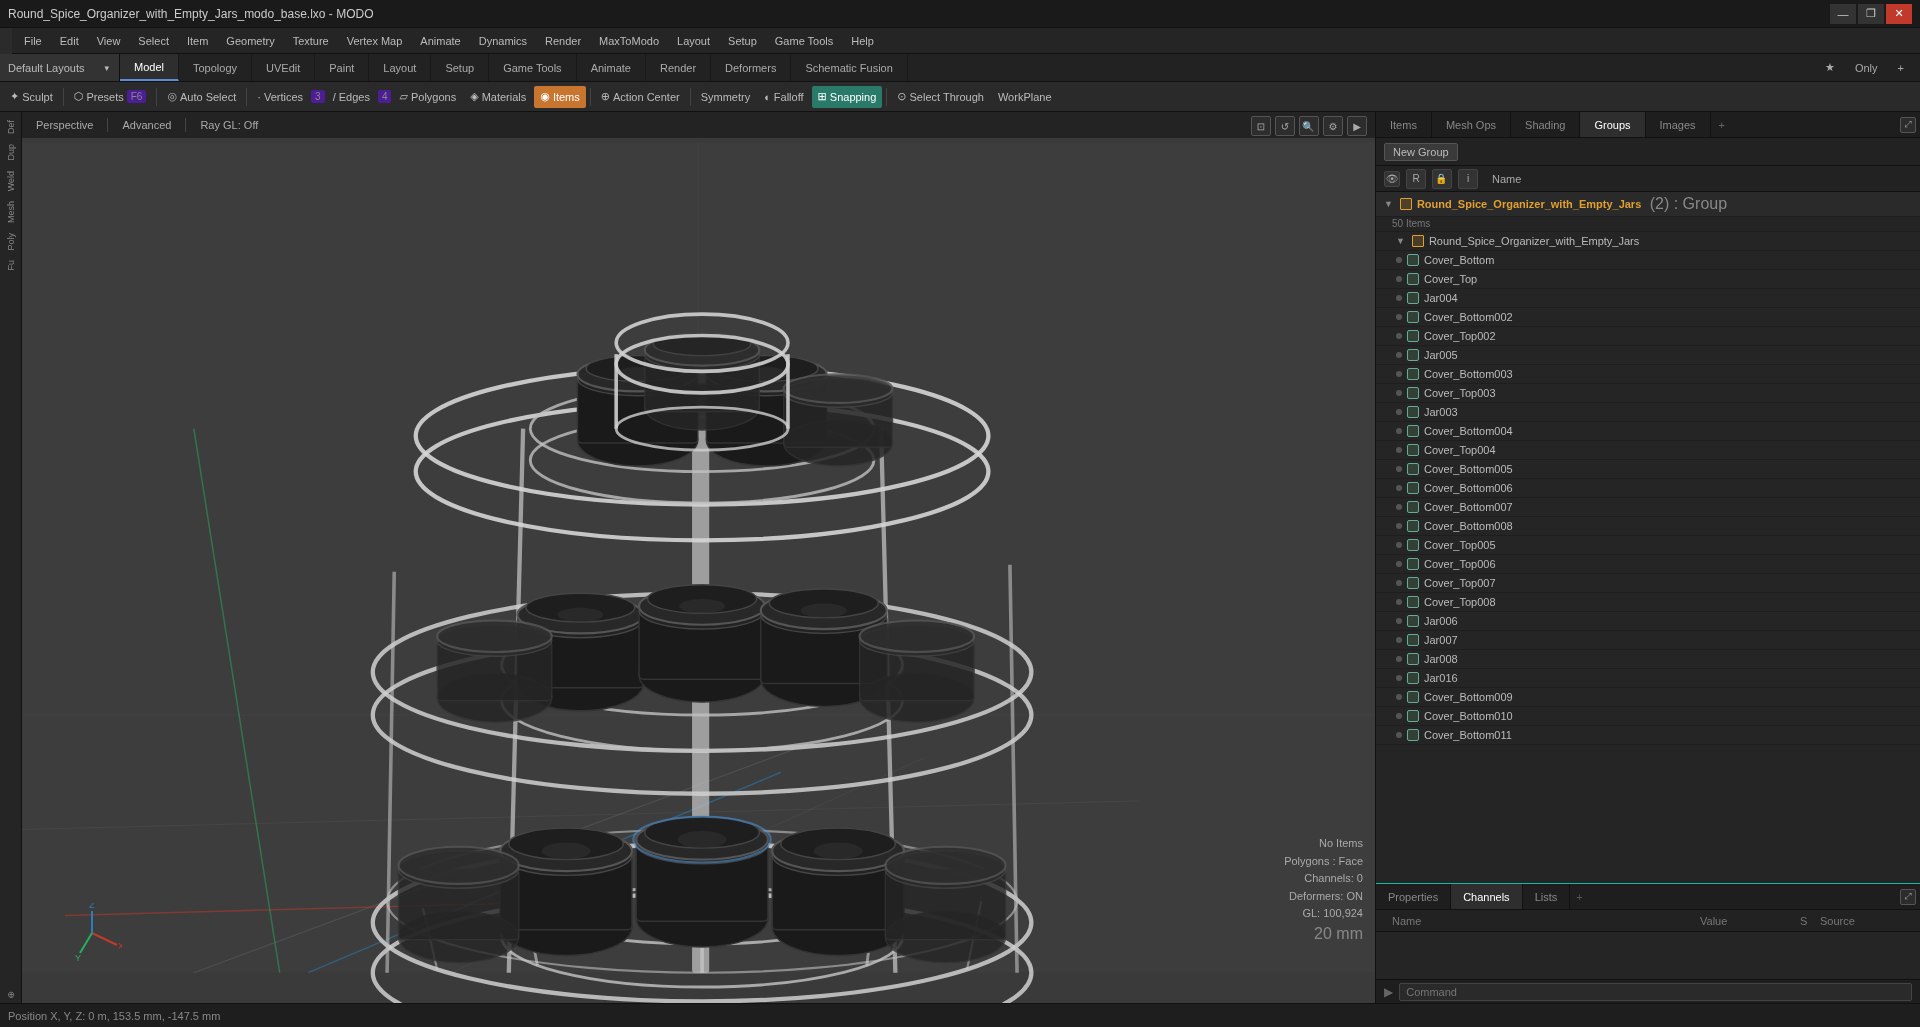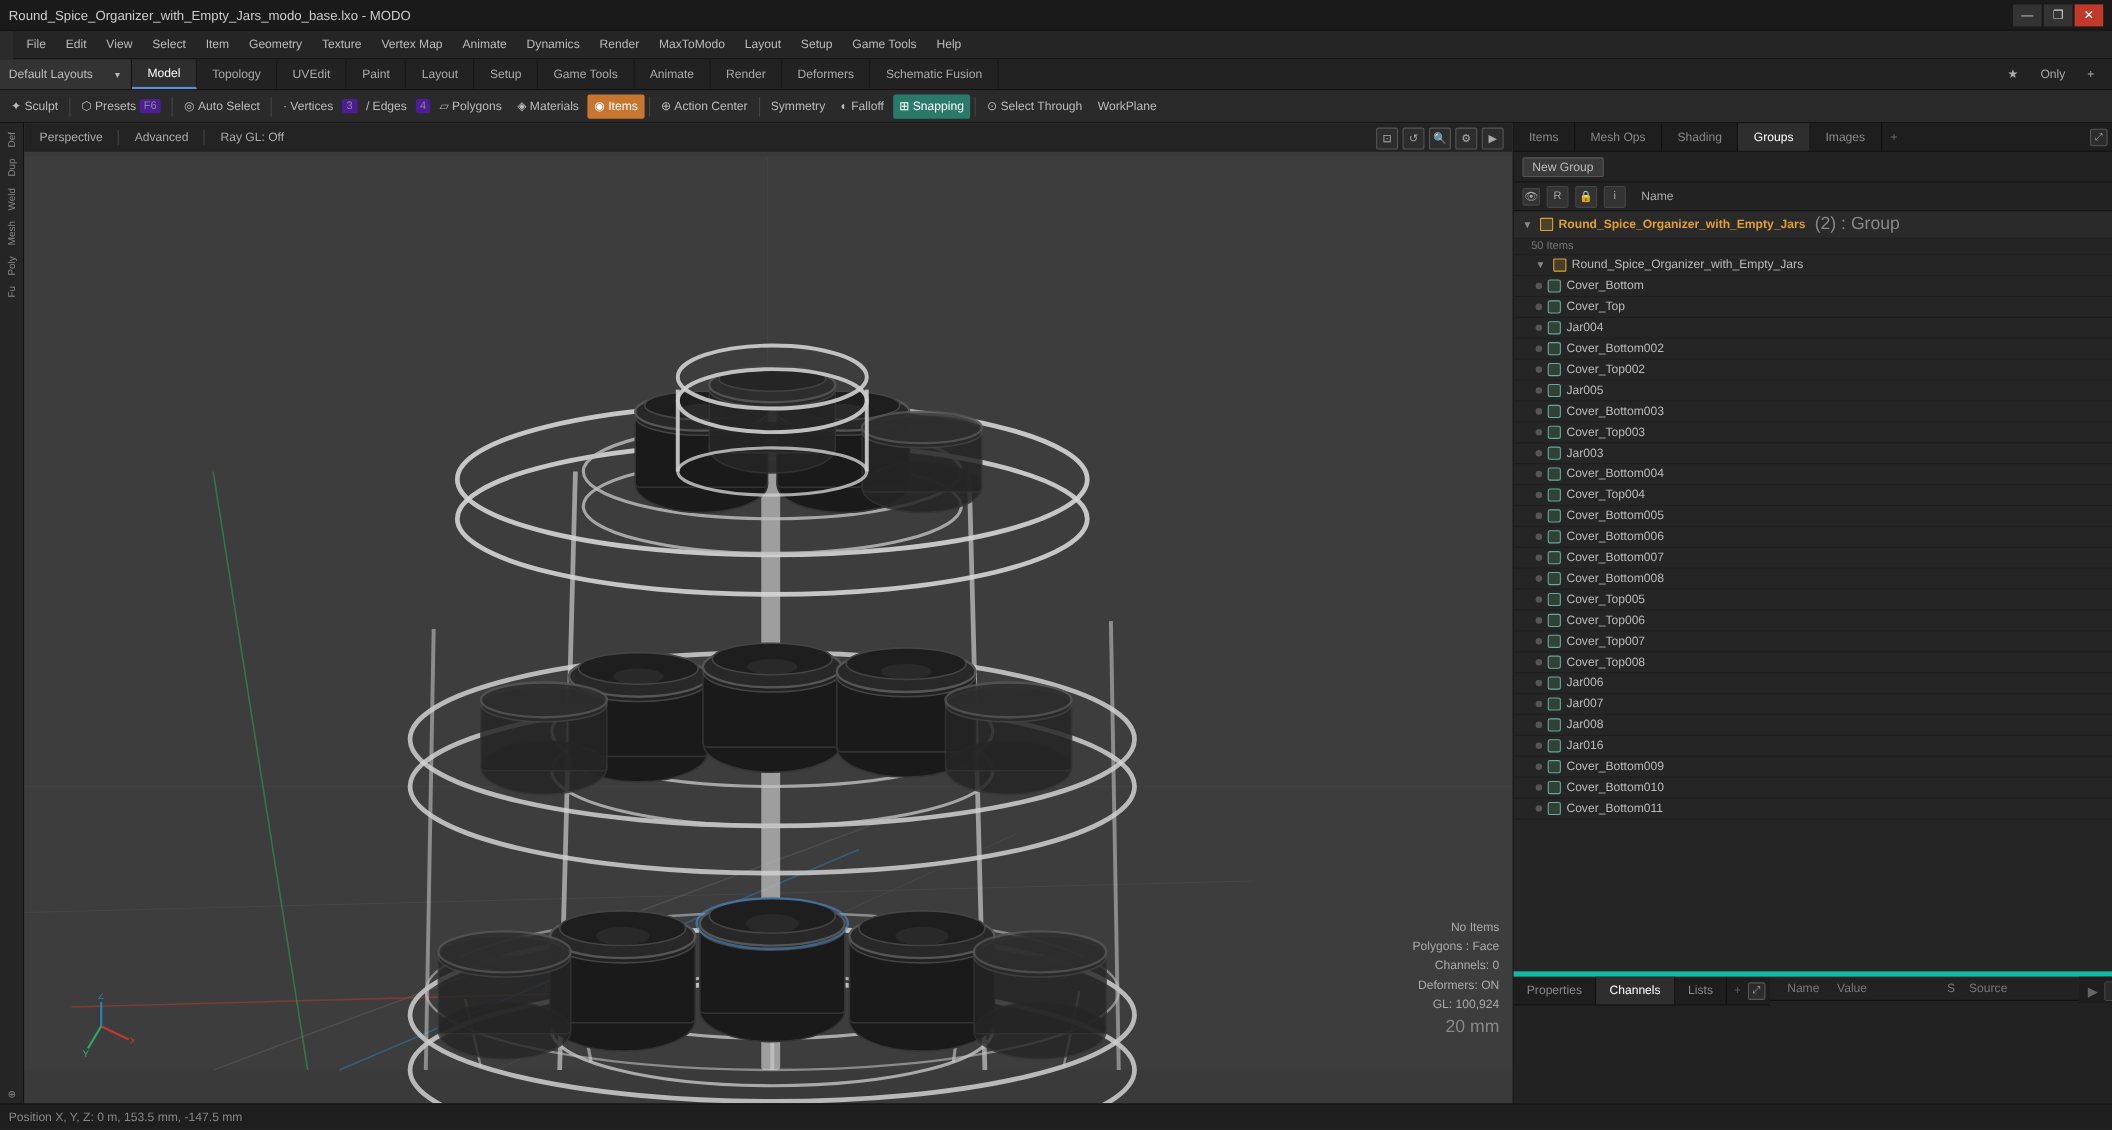--- a/index.html
+++ b/index.html
@@ -458,22 +458,23 @@
     }
     .tree-item-name {
       color: #bbb;
       font-size: 11px;
     }
 
     
     #bottom-right-panel {
       height: 120px;
       background: #222;
-      border-top: 5px solid #14b8a6;
-      display: flex;
+      border-top: 1px solid #14b8a6;
+      display: flex;
+      flex-direction: column;
     }
     #bottom-right-tabs {
       height: 26px;
       background: #1e1e1e;
       display: flex;
       align-items: stretch;
       border-bottom: 1px solid #111;
     }
     .brp-tab {
       padding: 0 12px;

